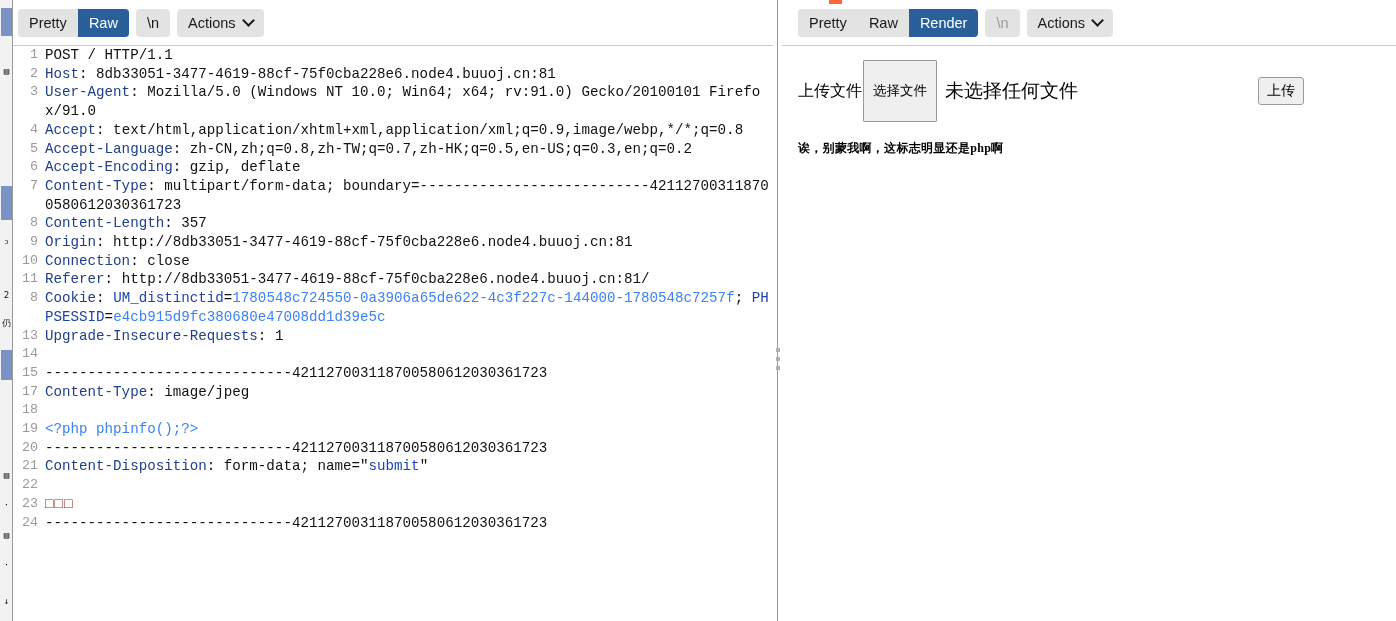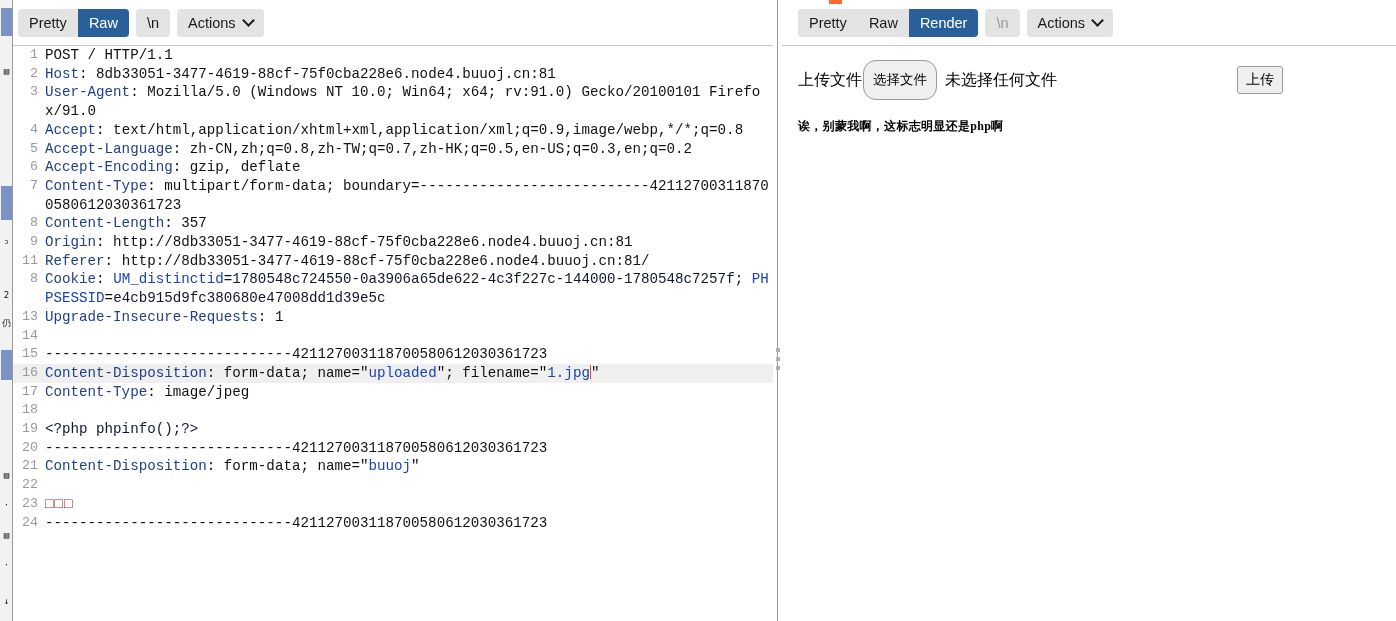--- a/index.html
+++ b/index.html
@@ -170,21 +170,21 @@
   .rowtext {
     flex: 1 1 auto;
     white-space: pre-wrap;
     word-break: break-all;
     color: #111111;
     padding-right: 4px;
   }
   .k-hdr  { color: #20408a; }   
   .k-val  { color: #111111; }
   .k-attr { color: #1c43b0; }   
-  .k-red  { color: #0f172a; }   
+  .k-red  { color: #3b82f6; }   
   .k-boxes{ color: #9b1f1f; letter-spacing: 1px; }
   .caret-bar {
     display: inline-block;
     width: 1px;
     height: 14px;
     background: #d9522a;
     vertical-align: -2px;
     margin: 0 0 0 0;
   }
 
@@ -204,28 +204,28 @@
     font-size: 16px;
     color: #000;
     margin-bottom: 10px;
   }
   .upload-label { margin-right: 1px; }
   .file-btn {
     font-family: "Liberation Sans", sans-serif;
     font-size: 13.5px;
     background: #efefef;
     border: 1px solid #9a9a9a;
-    border-radius: 13px;
-    padding: 10px 9px;
+    border-radius: 1px;
+    padding: 21px 9px;
     color: #000;
     cursor: pointer;
     user-select: none;
   }
   .file-status {
-    font-size: 16px;
+    font-size: 19px;
     margin-left: 8px;
     color: #000;
   }
   .submit-btn {
     font-family: "Liberation Sans", sans-serif;
     font-size: 14px;
     background: #efefef;
     border: 1px solid #9a9a9a;
     border-radius: 3px;
     padding: 4px 8px;
@@ -310,62 +310,62 @@
           </div>
           <div class="row">
             <div class="gutter">8</div>
             <div class="rowtext"><span class="k-hdr">Content-Length</span><span class="k-val">: 357</span></div>
           </div>
           <div class="row">
             <div class="gutter">9</div>
             <div class="rowtext"><span class="k-hdr">Origin</span><span class="k-val">: http://8db33051-3477-4619-88cf-75f0cba228e6.node4.buuoj.cn:81</span></div>
           </div>
           <div class="row">
+            <div class="gutter">10</div>
+            <div class="rowtext"><span class="k-hdr">Connection</span><span class="k-val">: close</span></div>
+          </div>
+          <div class="row">
             <div class="gutter">11</div>
             <div class="rowtext"><span class="k-hdr">Referer</span><span class="k-val">: http://8db33051-3477-4619-88cf-75f0cba228e6.node4.buuoj.cn:81/</span></div>
           </div>
           <div class="row">
             <div class="gutter">8</div>
             <div class="rowtext"><span class="k-hdr">Cookie</span><span class="k-val">: </span><span class="k-attr">UM_distinctid</span><span class="k-val">=</span><span class="k-red">1780548c724550-0a3906a65de622-4c3f227c-144000-1780548c7257f</span><span class="k-val">; </span><span class="k-attr">PHPSESSID</span><span class="k-val">=</span><span class="k-red">e4cb915d9fc380680e47008dd1d39e5c</span></div>
           </div>
           <div class="row">
             <div class="gutter">13</div>
             <div class="rowtext"><span class="k-hdr">Upgrade-Insecure-Requests</span><span class="k-val">: 1</span></div>
           </div>
           <div class="row">
             <div class="gutter">14</div>
             <div class="rowtext">&nbsp;</div>
           </div>
           <div class="row">
             <div class="gutter">15</div>
             <div class="rowtext"><span class="k-val">-----------------------------421127003118700580612030361723</span></div>
           </div>
-          <div class="row hl">
-            <div class="gutter">16</div>
-            <div class="rowtext"><span class="k-hdr">Content-Disposition</span><span class="k-val">: form-data; name="</span><span class="k-attr">uploaded</span><span class="k-val">"; filename="</span><span class="k-attr">1.jpg</span><span class="caret-bar"></span><span class="k-val">"</span></div>
-          </div>
           <div class="row">
             <div class="gutter">17</div>
             <div class="rowtext"><span class="k-hdr">Content-Type</span><span class="k-val">: image/jpeg</span></div>
           </div>
           <div class="row">
             <div class="gutter">18</div>
             <div class="rowtext">&nbsp;</div>
           </div>
           <div class="row">
             <div class="gutter">19</div>
             <div class="rowtext"><span class="k-red">&lt;?php phpinfo();?&gt;</span></div>
           </div>
           <div class="row">
             <div class="gutter">20</div>
             <div class="rowtext"><span class="k-val">-----------------------------421127003118700580612030361723</span></div>
           </div>
           <div class="row">
             <div class="gutter">21</div>
-            <div class="rowtext"><span class="k-hdr">Content-Disposition</span><span class="k-val">: form-data; name="</span><span class="k-attr">buuoj</span><span class="k-val">"</span></div>
+            <div class="rowtext"><span class="k-hdr">Content-Disposition</span><span class="k-val">: form-data; name="</span><span class="k-attr">submit</span><span class="k-val">"</span></div>
           </div>
           <div class="row">
             <div class="gutter">22</div>
             <div class="rowtext">&nbsp;</div>
           </div>
           <div class="row">
             <div class="gutter">23</div>
             <div class="rowtext"><span class="k-boxes">□□□</span></div>
           </div>
           <div class="row">

